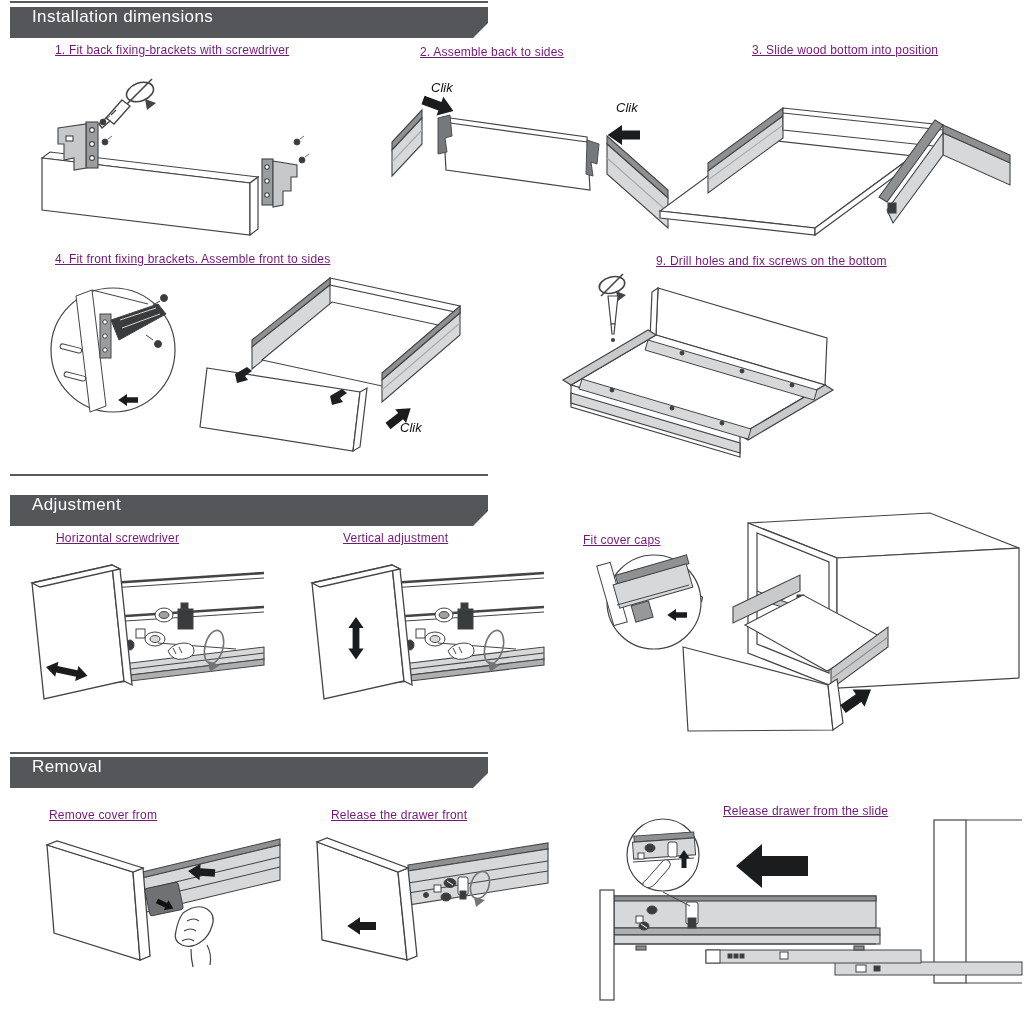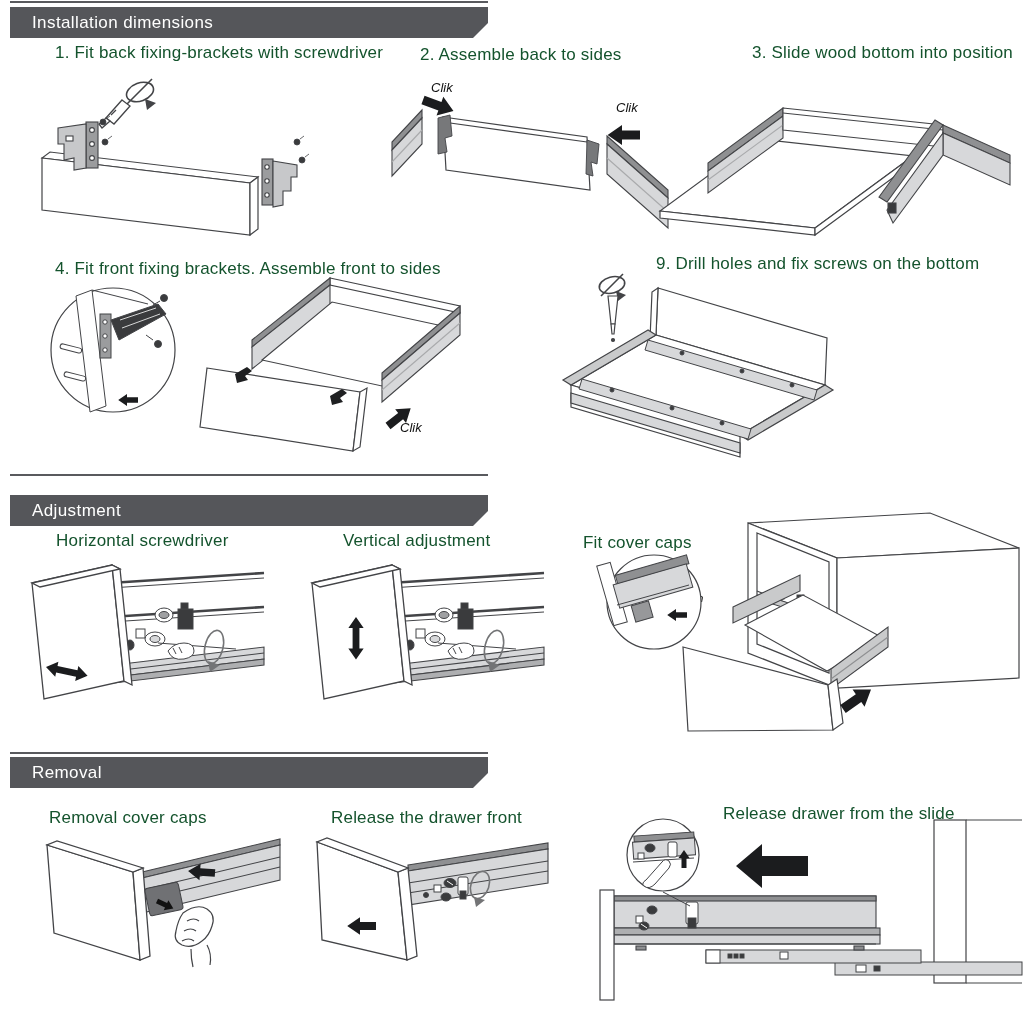--- a/index.html
+++ b/index.html
@@ -3,25 +3,25 @@
 <meta charset="utf-8">
 <style>
   html,body{margin:0;padding:0;}
   body{
     width:1024px;height:1024px;position:relative;background:#ffffff;
     font-family:"Liberation Sans",sans-serif;color:#111;overflow:hidden;
   }
   .banner-line{position:absolute;left:10px;width:478px;height:2px;background:#595a5e;}
   .banner{
     position:absolute;left:10px;width:478px;height:31px;background:#55565a;
-    color:#fff;display:flex;align-items:center;padding-left:22px;box-sizing:border-box;
+    color:#fff;display:flex;align-items:flex-start;padding-left:22px;box-sizing:border-box;
     font-size:17px;font-weight:400;letter-spacing:.4px;
     clip-path:polygon(0 0,100% 0,100% 52%,calc(100% - 15px) 100%,0 100%);
   }
-  .lbl{position:absolute;font-size:17px;color:#14532d;white-space:nowrap;letter-spacing:.2px;}
+  .lbl{position:absolute;font-size:12px;color:#701a75;white-space:nowrap;letter-spacing:.2px;text-decoration:underline;}
   .callout{position:absolute;font-size:13px;color:#111;white-space:nowrap;font-style:italic;}
   .callout.small{font-size:11px;}
   .fig{position:absolute;}
   .fig svg{display:block;width:100%;height:100%;overflow:visible;}
 </style>
 </head>
 <body>
 
 <svg width="0" height="0" style="position:absolute">
   <defs>
@@ -31,21 +31,21 @@
 </svg>
 
 <div class="banner-line" style="top:1px"></div>
 <div class="banner" style="top:7px">
   <span>Installation dimensions</span>
 </div>
 
 <span class="lbl" style="left:55px;top:43px">1. Fit back fixing-brackets with screwdriver</span>
 <span class="lbl" style="left:420px;top:45px">2. Assemble back to sides</span>
 <span class="lbl" style="left:752px;top:43px">3. Slide wood bottom into position</span>
-<span class="lbl" style="left:55px;top:259px">4. Fit front fixing brackets. Assemble front to sides</span>
+<span class="lbl" style="left:55px;top:252px">4. Fit front fixing brackets. Assemble front to sides</span>
 <span class="lbl" style="left:656px;top:254px">9. Drill holes and fix screws on the bottom</span>
 
 <span class="callout" style="left:431px;top:80px">Clik</span>
 <span class="callout" style="left:616px;top:100px">Clik</span>
 <span class="callout" style="left:400px;top:420px">Clik</span>
 
 <div class="fig" style="left:30px;top:78px;width:310px;height:168px">
 <svg viewBox="0 0 310 168">
   <g stroke="#434447" fill="none" stroke-width="1.6">
     <ellipse cx="110" cy="14" rx="14" ry="9" transform="rotate(-20 110 14)"></ellipse>
@@ -361,21 +361,21 @@
   </g>
   <use href="#barrow" transform="translate(102,112) rotate(180) scale(0.55)" fill="#1b1c1e"></use>
 </svg>
 </div>
 
 <div class="banner-line" style="top:752px"></div>
 <div class="banner" style="top:757px">
   <span>Removal</span>
 </div>
 
-<span class="lbl" style="left:49px;top:808px">Removal cover caps</span>
+<span class="lbl" style="left:49px;top:808px">Remove cover from</span>
 <span class="lbl" style="left:331px;top:808px">Release the drawer front</span>
 <span class="lbl" style="left:723px;top:804px">Release drawer from the slide</span>
 
 <div class="fig" style="left:25px;top:833px;width:255px;height:155px">
 <svg viewBox="0 0 255 155">
   <g stroke="#434447" stroke-width="1.1">
     <polygon points="113,40 255,6 255,12 113,46" fill="#8f9092"></polygon>
     <polygon points="113,46 255,12 255,47 113,81" fill="#d7d8da"></polygon>
     <line x1="113" y1="58" x2="255" y2="24"></line>
     <line x1="113" y1="68" x2="255" y2="34"></line>

